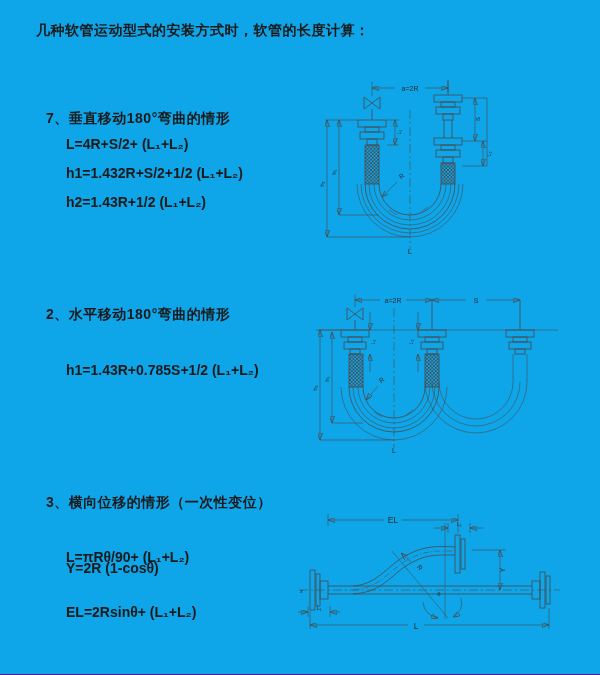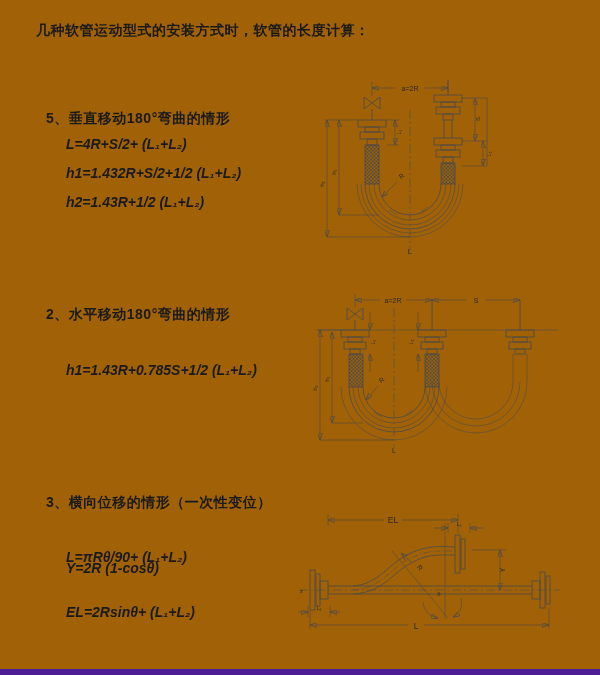--- a/index.html
+++ b/index.html
@@ -1,53 +1,53 @@
 <!DOCTYPE html>
 <html><head>
 <meta charset="utf-8">
 <style>
   html,body { margin:0; padding:0; background:#fff; }
   .page {
     position:relative; width:600px; height:675px; box-sizing:border-box;
-    background:#a16207; overflow:hidden;
+    background:#0ea5e9; overflow:hidden;
     font-family:"Liberation Sans", sans-serif; color:#1a1a1a;
-    border-bottom:6px solid #4c1d95;
+    border-bottom:1px solid #4c1d95;
     padding-left:12px;
   }
   .title {
     position:absolute; left:36px; top:22px;
     font-size:14px; font-weight:bold; letter-spacing:0.5px; white-space:nowrap;
   }
   .sec-heading {
     position:absolute; left:46px;
     font-size:14px; font-weight:bold; letter-spacing:0.5px; white-space:nowrap;
   }
   .formula {
     position:absolute; left:66px;
-    font-size:14px; font-weight:bold; white-space:nowrap;font-style:italic;
+    font-size:14px; font-weight:bold; white-space:nowrap;
   }
   svg.diag { position:absolute; overflow:visible; }
   svg.diag line, svg.diag path, svg.diag rect, svg.diag polygon {
     stroke:#4a4a4a; fill:none; stroke-width:0.8;
   }
   svg.diag .thin { stroke-width:0.55; }
   svg.diag .dim  { stroke-width:0.6; }
   svg.diag .cl   { stroke-width:0.55; stroke-dasharray:9 3 2 3; }
   svg.diag .hdash{ stroke-width:0.5; stroke-dasharray:6 2 1.5 2; }
   svg.diag text  { font-family:"Liberation Sans", sans-serif; fill:#2a2a2a; stroke:none; }
   svg.diag .hose { fill:url(#h1); }
 </style>
 </head>
 <body>
 
 <div class="page">
 
   <div class="title">几种软管运动型式的安装方式时，软管的长度计算：</div>
 
-  <div class="sec-heading" style="top:110px">5、垂直移动180°弯曲的情形</div>
+  <div class="sec-heading" style="top:110px">7、垂直移动180°弯曲的情形</div>
   <div class="formula" style="top:136px">L=4R+S/2+ (L₁+L₂)</div>
   <div class="formula" style="top:165px">h1=1.432R+S/2+1/2 (L₁+L₂)</div>
   <div class="formula" style="top:194px">h2=1.43R+1/2 (L₁+L₂)</div>
 
   <div class="sec-heading" style="top:306px">2、水平移动180°弯曲的情形</div>
   <div class="formula" style="top:362px">h1=1.43R+0.785S+1/2 (L₁+L₂)</div>
 
   <div class="sec-heading" style="top:494px">3、横向位移的情形（一次性变位）</div>
   <div class="formula" style="top:549px">L=πRθ/90+ (L₁+L₂)</div>
   <div class="formula" style="top:560px">Y=2R (1-cosθ)</div>

